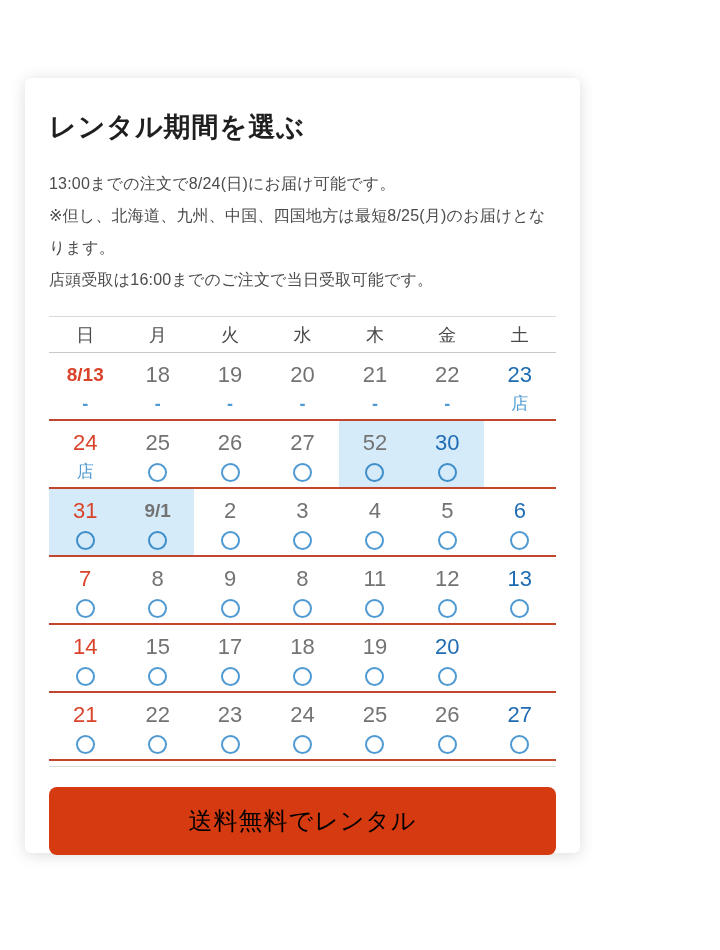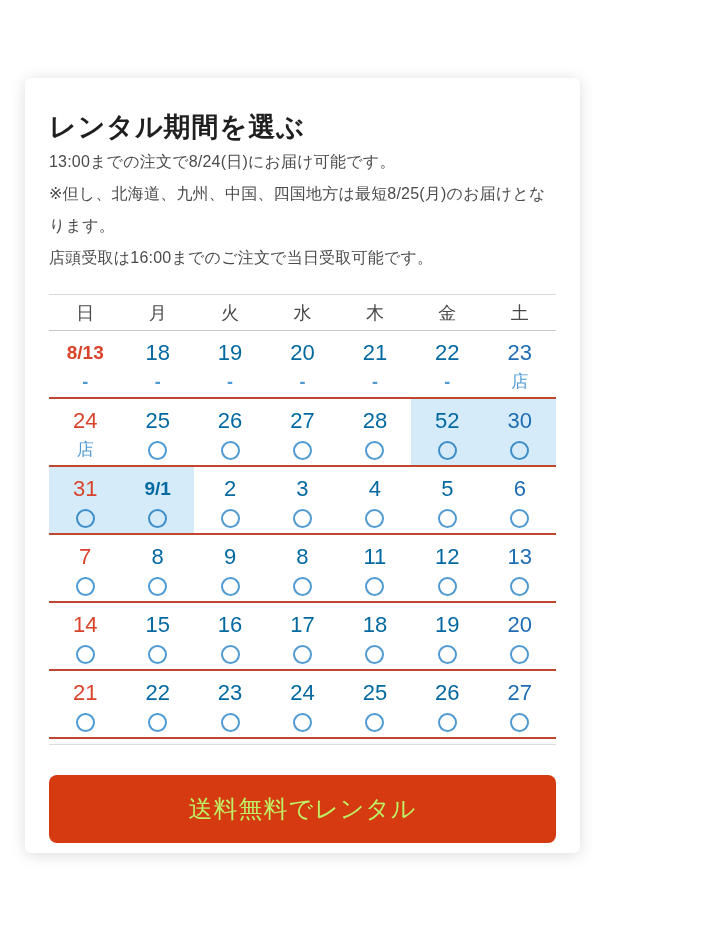--- a/index.html
+++ b/index.html
@@ -4,55 +4,55 @@
 <style>
   * { margin:0; padding:0; box-sizing:border-box; }
   html,body { width:720px; height:950px; background:#ffffff; font-family:"Liberation Sans","DejaVu Sans",sans-serif; }
   .card {
     position:absolute; left:25px; top:78px; width:555px; height:775px;
     background:#ffffff; border-radius:6px;
     box-shadow:0 2px 16px rgba(0,0,0,0.14);
     padding:34px 24px 20px 24px;
   }
   .title { font-size:27px; font-weight:bold; color:#1f1f1f; line-height:30px; letter-spacing:1px; }
-  .notes { margin-top:4px; }
+  .notes { margin-top:26px; }
   .note-line { font-size:16px; color:#4b4b4b; line-height:32px; letter-spacing:0.2px; }
   .cal {
     margin-top:20px;
     border-top:1px solid #dadada;
     border-bottom:1px solid #dcdcdc;
     padding-bottom:5px;
   }
   .cal-head {
     display:grid; grid-template-columns:repeat(7,1fr);
     height:36px; align-items:center;
     border-bottom:1px solid #c8c8c8;
   }
   .wd { text-align:center; font-size:18px; color:#4a4a4a; }
   .cal-row {
     display:grid; grid-template-columns:repeat(7,1fr);
     border-bottom:2px solid #c2462d;
     height:68px;
   }
   .cell { text-align:center; padding-top:6px; cursor:pointer; }
   .cell.hl { background:#d5ebfa; }
-  .date { font-size:22px; color:#0369a1; line-height:32px; }
+  .date { font-size:22px; color:#737373; line-height:32px; }
   .date.sun { color:#d9432a; }
   .date.sat { color:#1e6cb3; }
   .date.em { font-size:19px; font-weight:bold; line-height:32px; }
   .sym {
     height:26px; display:flex; align-items:center; justify-content:center;
     color:#4f9ad2; font-size:17px; line-height:26px;
   }
   .sym.dash { font-weight:bold; font-size:18px; }
   .circle { width:19px; height:19px; border:2px solid #4f9ad2; border-radius:50%; }
   .cell.hl .circle { border-color:#3f8ec9; }
   .cta {
-    display:block; width:100%; height:68px; margin-top:30px;
-    background:#d53a10; color:#bef264; font-size:24px; letter-spacing:1px;
+    display:block; width:100%; height:68px; margin-top:20px;
+    background:#d53a10; color:#000000; font-size:24px; letter-spacing:1px;
     border:none; border-radius:8px; cursor:pointer;
     font-family:"Liberation Sans","DejaVu Sans",sans-serif;
   }
 </style>
 </head>
 <body>
 
 <div class="card">
   <h1 class="title">レンタル期間を選ぶ</h1>
 
@@ -119,26 +119,20 @@
             <div class="sym">
               <div class="circle"></div>
             </div>
           </div>
           <div class="cell">
             <div class="date">27</div>
             <div class="sym">
               <div class="circle"></div>
             </div>
           </div>
-          <div class="cell">
-            <div class="date">28</div>
-            <div class="sym">
-              <div class="circle"></div>
-            </div>
-          </div>
           <div class="cell hl">
             <div class="date">52</div>
             <div class="sym">
               <div class="circle"></div>
             </div>
           </div>
           <div class="cell hl">
             <div class="date sat">30</div>
             <div class="sym">
               <div class="circle"></div>
@@ -240,26 +234,20 @@
               <div class="circle"></div>
             </div>
           </div>
           <div class="cell">
             <div class="date">15</div>
             <div class="sym">
               <div class="circle"></div>
             </div>
           </div>
           <div class="cell">
-            <div class="date">16</div>
-            <div class="sym">
-              <div class="circle"></div>
-            </div>
-          </div>
-          <div class="cell">
             <div class="date">17</div>
             <div class="sym">
               <div class="circle"></div>
             </div>
           </div>
           <div class="cell">
             <div class="date">18</div>
             <div class="sym">
               <div class="circle"></div>
             </div>

